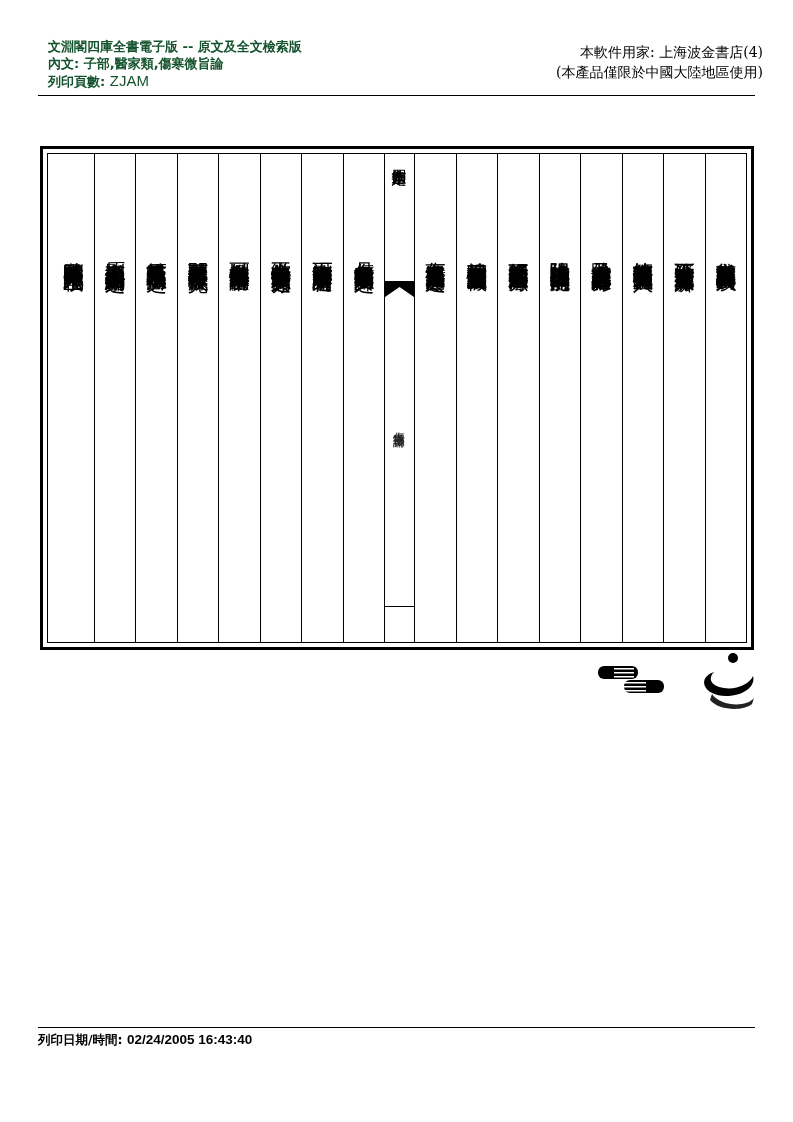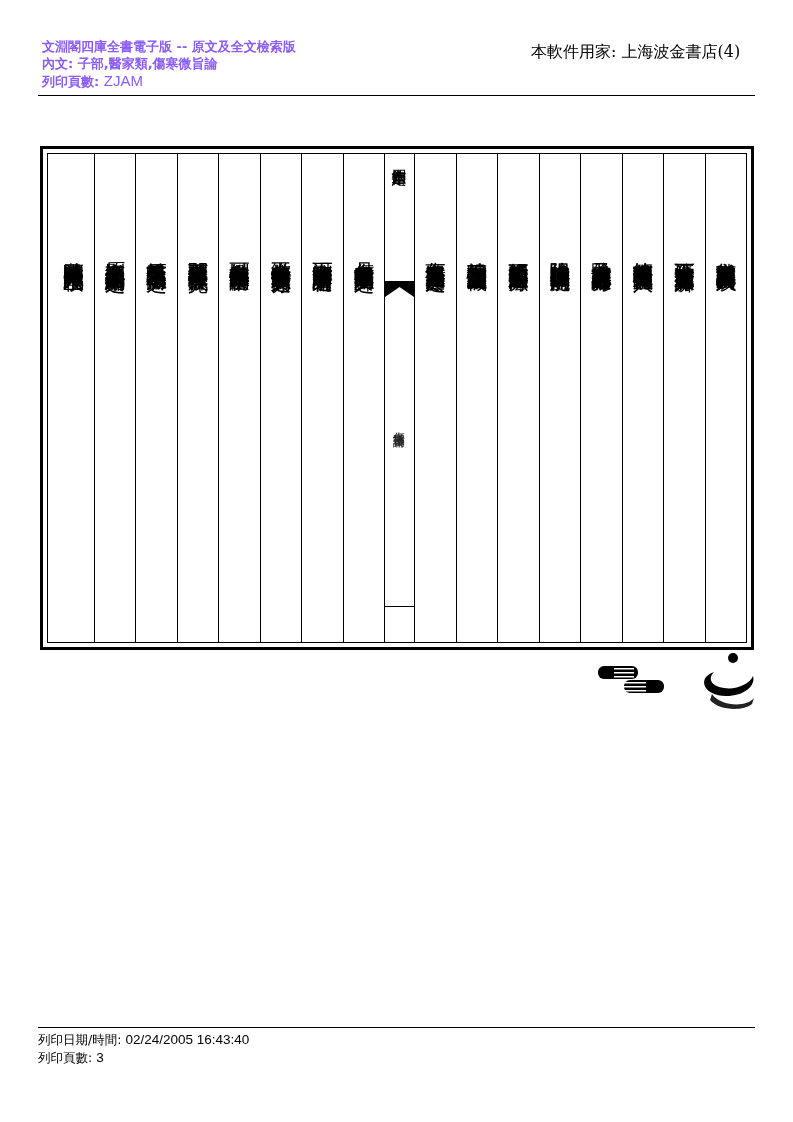--- a/index.html
+++ b/index.html
@@ -10,37 +10,37 @@
     body {
       width: 793px;
       height: 1122px;
       position: relative;
       overflow: hidden;
       font-family: "DejaVu Serif", "Liberation Serif", serif;
       color: #000;
     }
     .hdr-left {
       position: absolute;
-      left: 42px;
+      left: 48px;
       top: 38px;
       font-family: "DejaVu Sans", "Liberation Sans", sans-serif;
       font-weight: bold;
       font-size: 13px;
       line-height: 17px;
-      color: #8b5cf6;
+      color: #14532d;
     }
     .hdr-left .ascii { font-family: "Liberation Sans", sans-serif; font-weight: normal; font-size: 15px; }
     .hdr-right {
       position: absolute;
       right: 30px;
       top: 42px;
       font-family: "DejaVu Serif", "Liberation Serif", serif;
-      font-size: 16px;
+      font-size: 14px;
       line-height: 20px;
-      text-align: left;
+      text-align: right;
       width: 232px;
     }
     .hdr-rule {
       position: absolute;
       left: 38px;
       top: 95px;
       width: 717px;
       height: 1px;
       background: #000;
     }
@@ -145,43 +145,45 @@
       top: 1027px;
       width: 717px;
       height: 1px;
       background: #000;
     }
     .ftr {
       position: absolute;
       left: 38px;
       top: 1031px;
       font-family: "DejaVu Sans", "Liberation Sans", sans-serif;
-      font-weight: normal;
+      font-weight: bold;
       font-size: 12.5px;
       line-height: 18px;
+      text-align: center;
     }
     .ftr .ascii { font-family: "Liberation Sans", sans-serif; font-size: 13.5px; }
   </style>
 </head>
 <body>
 
 <div class="hdr-left">
   <div>文淵閣四庫全書電子版 -- 原文及全文檢索版</div>
   <div>
     <span>內文:</span>
     <span>子部,醫家類,傷寒微旨論</span>
   </div>
   <div>
     <span>列印頁數:</span>
     <span class="ascii">ZJAM</span>
   </div>
 </div>
 
 <div class="hdr-right">
   <div>本軟件用家: 上海波金書店(4)</div>
+  <div>(本產品僅限於中國大陸地區使用)</div>
 </div>
 
 <div class="hdr-rule"></div>
 
 <div class="frame-outer">
   <div class="frame-inner">
 
     <div class="col">
         <div class="col-text">言然當以脈證相参知其邪入陽明與否以</div>
       </div>
@@ -265,17 +267,13 @@
   </svg>
 </div>
 
 <div class="ftr-rule"></div>
 
 <div class="ftr">
   <div>
     <span>列印日期/時間:</span>
     <span class="ascii">02/24/2005 16:43:40</span>
   </div>
-  <div>
-    <span>列印頁數:</span>
-    <span class="ascii">3</span>
-  </div>
 </div>
 
 </body></html>

